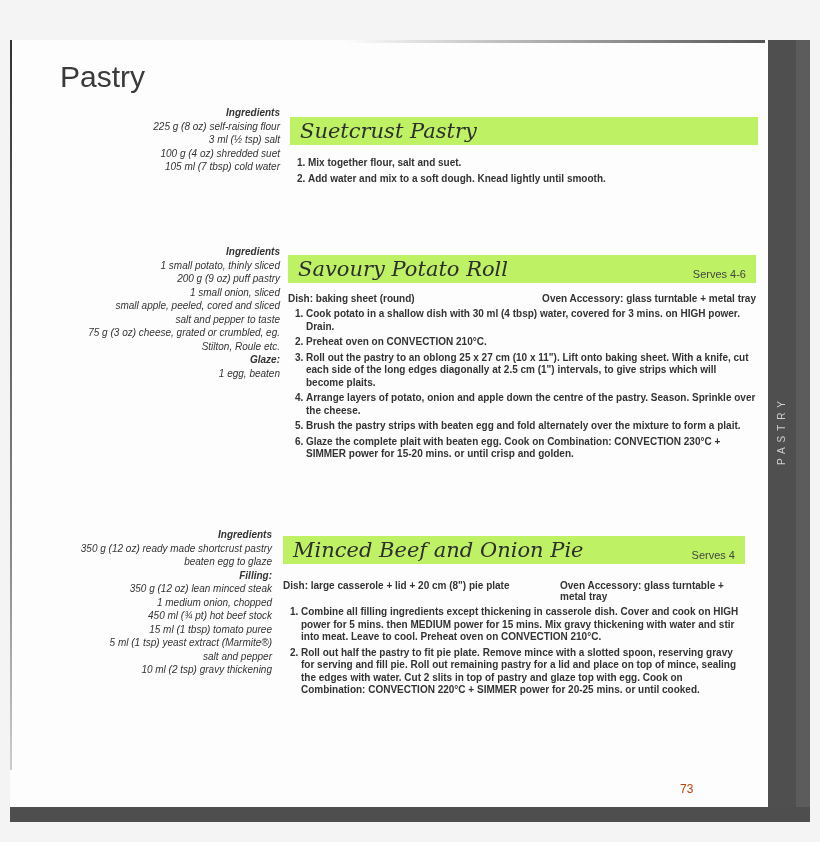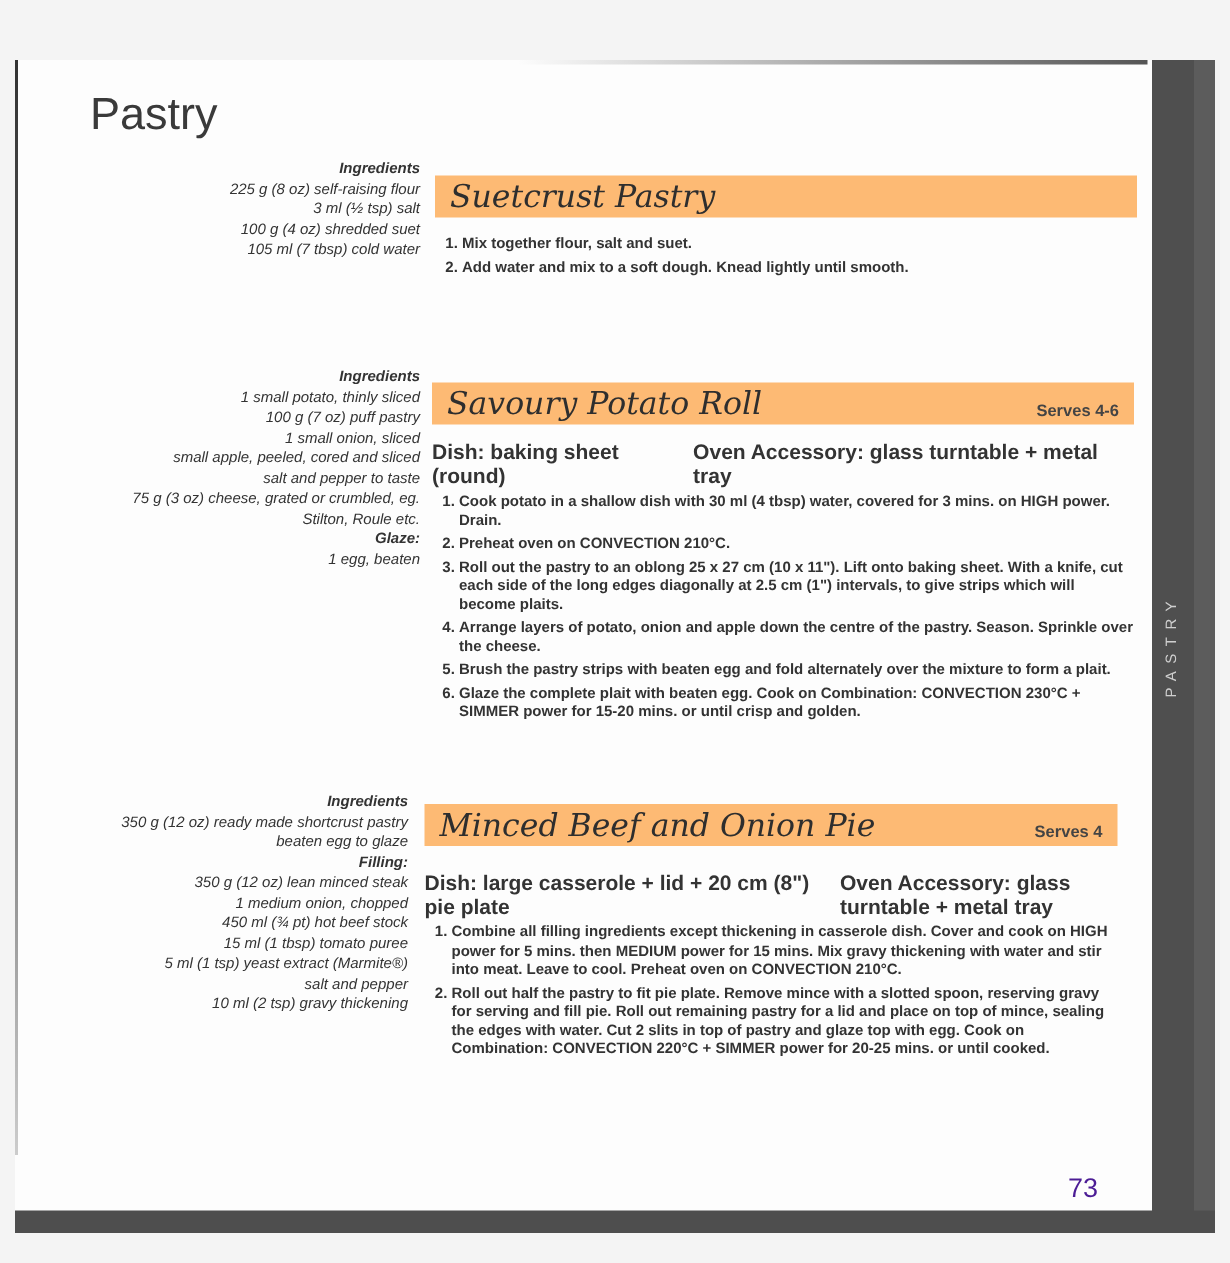--- a/index.html
+++ b/index.html
@@ -55,42 +55,42 @@
     .ingredients {
       position: absolute; left: 60px; width: 220px;
       font-style: italic; font-size: 10px; line-height: 13.5px; color: #333;
     }
     .ingredients .head { font-weight: bold; }
     .ingredients div { white-space: nowrap; text-align: right; }
     .recipe {
       position: absolute; left: 288px; width: 468px;
     }
     .title-bar {
-      height: 28px; background: #fdba74;
+      height: 28px; background: #bef264;
       display: flex; align-items: center; justify-content: space-between;
       padding: 0 10px;
     }
     .title-bar .rtitle {
       font-family: "DejaVu Serif", serif; font-style: italic;
       font-size: 21px; color: #2e2e2e;
     }
-    .title-bar .serves { font-size: 11px; color: #444; align-self: flex-end; padding-bottom: 3px; font-weight: bold; }
+    .title-bar .serves { font-size: 11px; color: #444; align-self: flex-end; padding-bottom: 3px; }
     .meta {
       display: flex; justify-content: space-between;
-      font-weight: bold; font-size: 14px; color: #333; margin-top: 10px;
+      font-weight: bold; font-size: 10px; color: #333; margin-top: 10px;
     }
     .meta .acc { max-width: 200px; }
     ol.steps {
       margin: 4px 0 0 0; padding-left: 18px;
       font-size: 10px; line-height: 12.5px; color: #333; font-weight: bold;
     }
     ol.steps li { margin-bottom: 3px; }
     .page-number {
-      position: absolute; left: 712px; top: 782px;
-      font-size: 18px; color: #4c1d95;
+      position: absolute; left: 680px; top: 782px;
+      font-size: 12px; color: #c2410c;
     }
   </style>
 </head>
 <body>
 
 <div class="page"></div>
 <div class="left-rule"></div>
 <div class="top-shadow"></div>
 <div class="right-band"></div>
 <div class="bottom-band"></div>
@@ -114,21 +114,21 @@
   </div>
   <ol class="steps" style="margin-top:12px;">
     <li>Mix together flour, salt and suet.</li>
     <li>Add water and mix to a soft dough. Knead lightly until smooth.</li>
   </ol>
 </div>
 
 <div class="ingredients" style="top:245px;">
   <div class="head">Ingredients</div>
   <div>1 small potato, thinly sliced</div>
-  <div>100 g (7 oz) puff pastry</div>
+  <div>200 g (9 oz) puff pastry</div>
   <div>1 small onion, sliced</div>
   <div>small apple, peeled, cored and sliced</div>
   <div>salt and pepper to taste</div>
   <div>75 g (3 oz) cheese, grated or crumbled, eg.</div>
   <div>Stilton, Roule etc.</div>
   <div class="head">Glaze:</div>
   <div>1 egg, beaten</div>
 </div>
 
 <div class="recipe" style="top:255px;">

